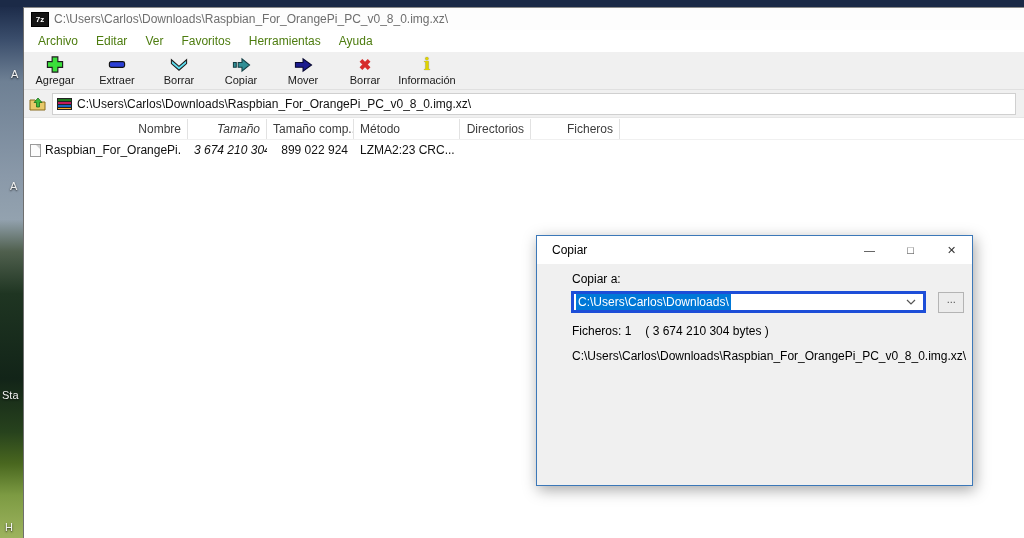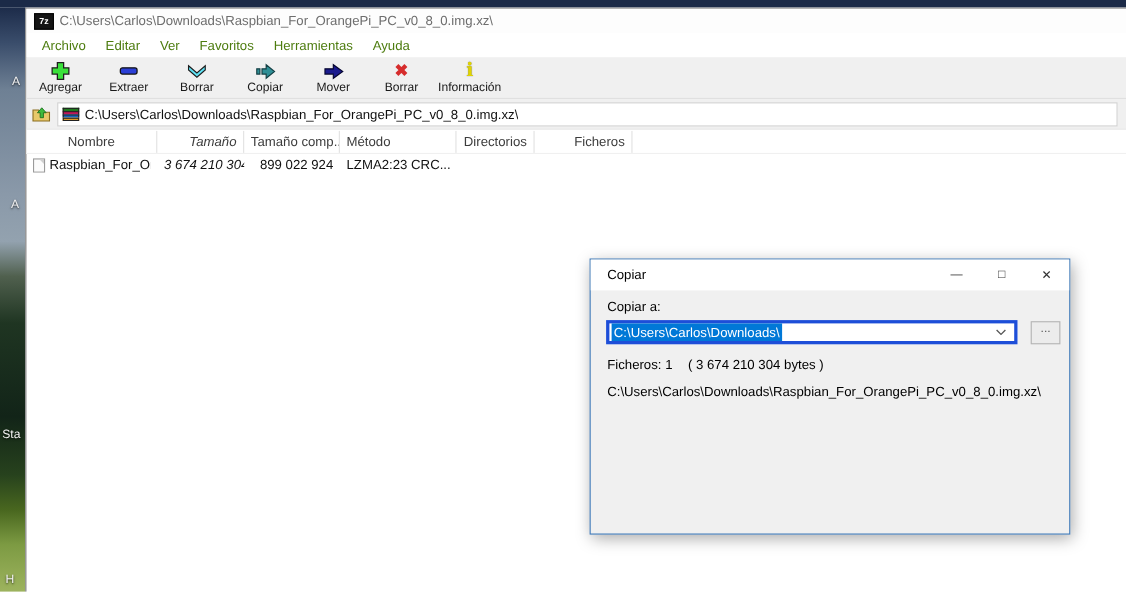--- a/index.html
+++ b/index.html
@@ -35,39 +35,39 @@
   .addrinput{flex:1;height:20px;background:#fff;border:1px solid #d0d0d0;display:flex;align-items:center;padding:0 4px;gap:5px;}
   .archicon{display:flex;flex-direction:column;gap:0;}
   .archicon i{display:block;width:15px;height:3px;border:1px solid #222;border-bottom:none;box-sizing:border-box;}
   .archicon i:last-child{border-bottom:1px solid #222;}
   .addrtext{font-size:12px;color:#111;white-space:nowrap;overflow:hidden;}
 
   .listheader{height:21px;display:flex;align-items:center;background:#fff;border-bottom:1px solid #f0f0f0;font-size:12px;color:#3c3c3c;}
   .hcell{box-sizing:border-box;padding:0 6px;border-right:1px solid #e2e2e2;line-height:20px;white-space:nowrap;overflow:hidden;}
   .filerow{height:20px;display:flex;align-items:center;font-size:12px;color:#111;}
   .fcell{box-sizing:border-box;padding:0 6px;white-space:nowrap;overflow:hidden;}
-  .col0{width:119px;text-align:center;}
+  .col0{width:164px;text-align:right;}
   .col1{width:79px;text-align:right;font-style:italic;}
   .col2{width:87px;text-align:right;}
   .col3{width:106px;text-align:left;}
   .col4{width:71px;text-align:right;}
   .col5{width:89px;text-align:right;}
   .namewrap{display:flex;align-items:center;gap:4px;min-width:0;}
   .docicon{flex:none;width:11px;height:13px;background:#fbfbfb;border:1px solid #9a9a9a;box-sizing:border-box;position:relative;}
   .docicon::after{content:"";position:absolute;right:0;top:0;border-style:solid;border-width:0 4px 4px 0;border-color:transparent #cfcfcf transparent transparent;}
   .ellip{overflow:hidden;text-overflow:clip;white-space:nowrap;}
 
   
   .dialog{position:absolute;left:536px;top:235px;width:437px;height:251px;background:#f0f0f0;
     border:1px solid #3c78b8;box-sizing:border-box;box-shadow:2px 4px 14px rgba(0,0,0,.35);}
   .dlg-titlebar{height:28px;background:#fff;display:flex;align-items:center;padding-left:15px;}
   .dlg-title{font-size:12px;color:#000;}
   .dlg-controls{margin-left:auto;display:flex;height:100%;}
   .dlg-ctl{width:41px;height:100%;display:flex;align-items:center;justify-content:center;font-size:11px;color:#333;}
-  .dlg-body{position:relative;height:254px;font-size:12px;color:#000;}
+  .dlg-body{position:relative;height:254px;font-size:12px;color:#000;margin-left:20px;}
   .dlg-label{position:absolute;left:15px;top:8px;}
   .combo-row{position:absolute;left:14px;top:27px;right:8px;display:flex;align-items:center;}
   .combo{width:377px;height:22px;background:#fff;border:3px solid #1d4ed8;box-sizing:border-box;display:flex;align-items:center;padding-left:2px;}
   .combo .sel{background:#0078d7;color:#fff;padding:1px 2px;white-space:nowrap;}
   .combo .chev{margin-left:auto;margin-right:7px;display:flex;align-items:center;}
   .browse-btn{margin-left:12px;width:27px;height:21px;background:#ececec;border:1px solid #b4b4b4;
     font-family:"Liberation Sans",sans-serif;font-size:11px;color:#555;line-height:10px;padding:0 0 6px 0;}
   .files-line{position:absolute;left:15px;top:60px;display:flex;gap:14px;white-space:nowrap;}
   .src-block{position:absolute;left:15px;top:85px;line-height:14px;white-space:nowrap;}
   .src-indent{padding-left:8px;}

